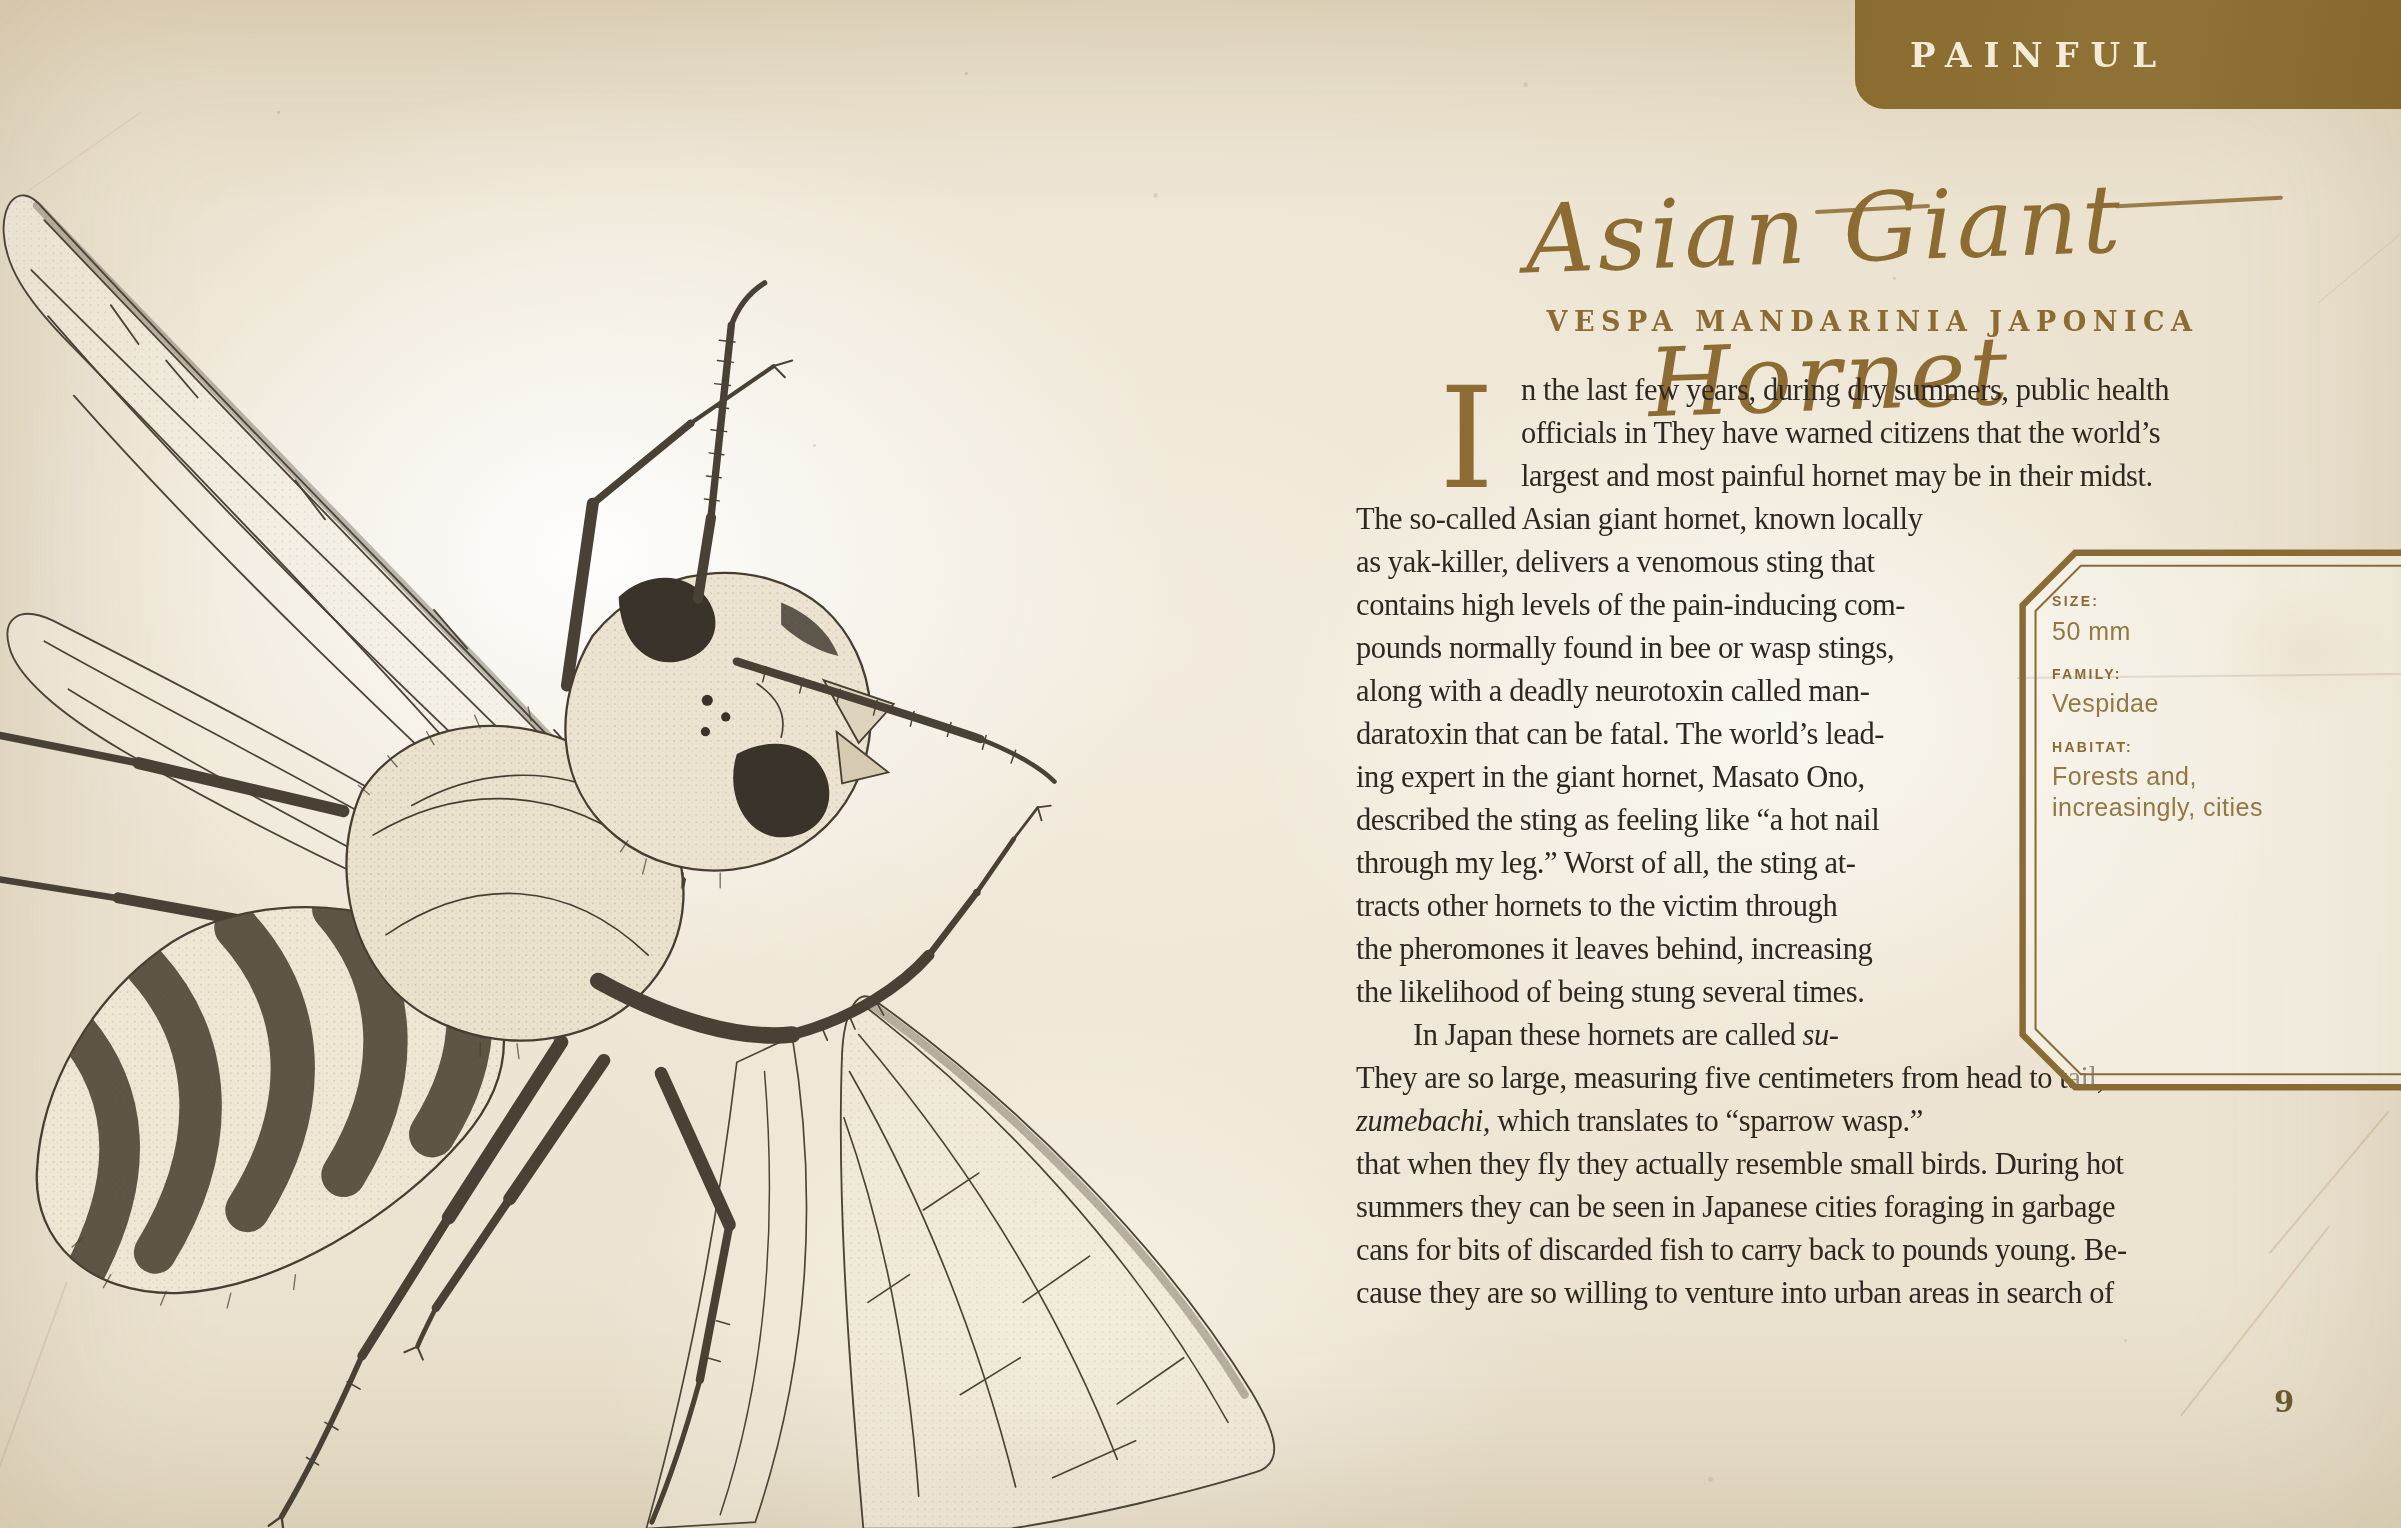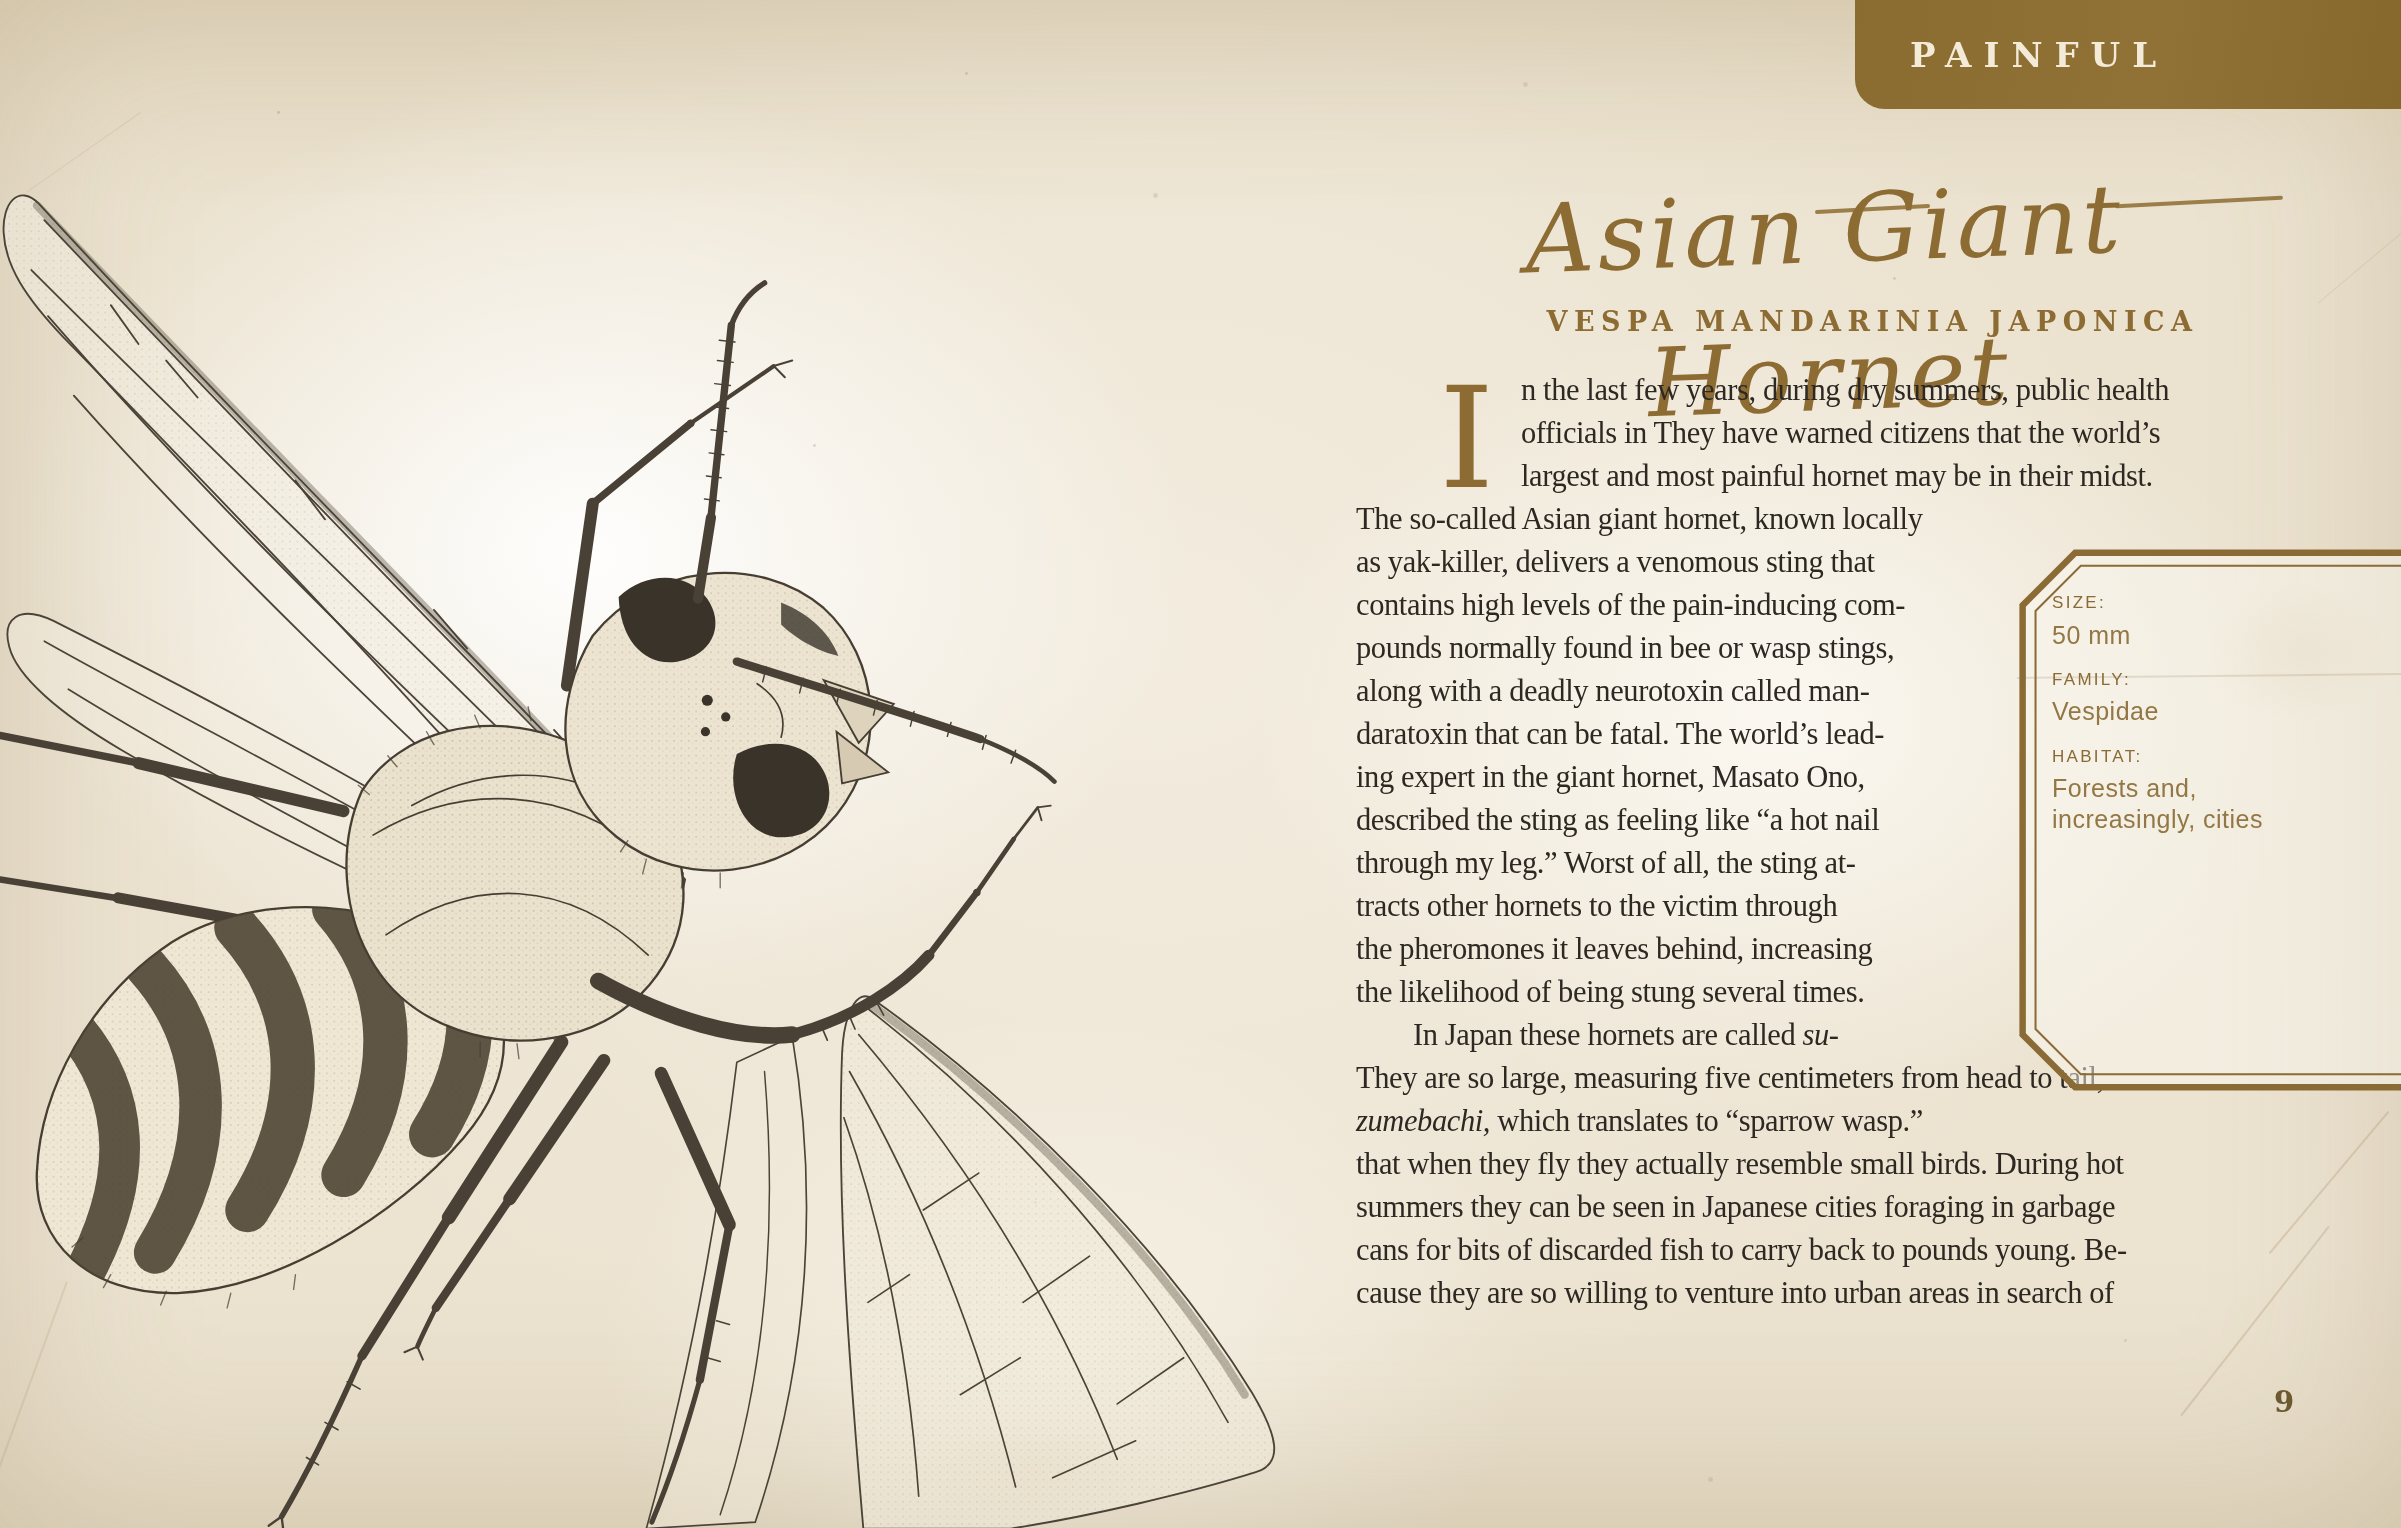--- a/index.html
+++ b/index.html
@@ -58,21 +58,21 @@
   .bl.dc{padding-left:165px;}
   .bl.ind{padding-left:57px;}
   .it{font-style:italic;}
   .dropcap{position:absolute;left:83px;top:0px;height:140px;line-height:140px;
     font-family:"DejaVu Serif",serif;font-size:140px;color:#8d6c33;}
   
   .factbox-frame{position:absolute;left:2018px;top:548px;}
   .factbox{position:absolute;left:2052px;top:593px;width:319px;
     font-family:"Liberation Sans","DejaVu Sans",sans-serif;}
   .fb-group{margin-bottom:19.4px;}
-  .fb-label{font-weight:normal;font-size:17px;letter-spacing:2.3px;color:#8a6b35;margin-bottom:6.5px;}
+  .fb-label{font-weight:bold;font-size:14px;letter-spacing:2.3px;color:#8a6b35;margin-bottom:6.5px;}
   .fb-line{font-size:25px;line-height:31px;letter-spacing:0.5px;color:#937745;}
   
   .pagenum{position:absolute;left:2274px;top:1385px;font-family:"DejaVu Serif",serif;
     font-weight:bold;font-size:29px;color:#6b5a30;}
   
   .hornet{position:absolute;left:0;top:0;}
 </style>
 </head>
 <body>
 

